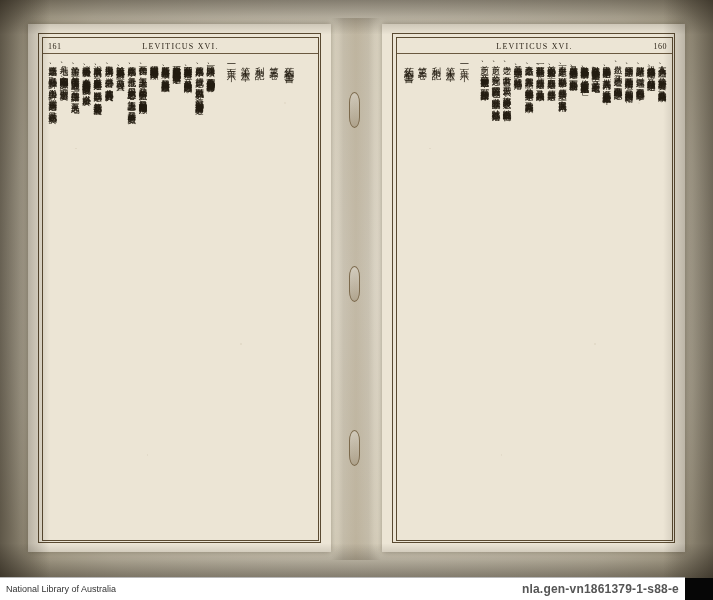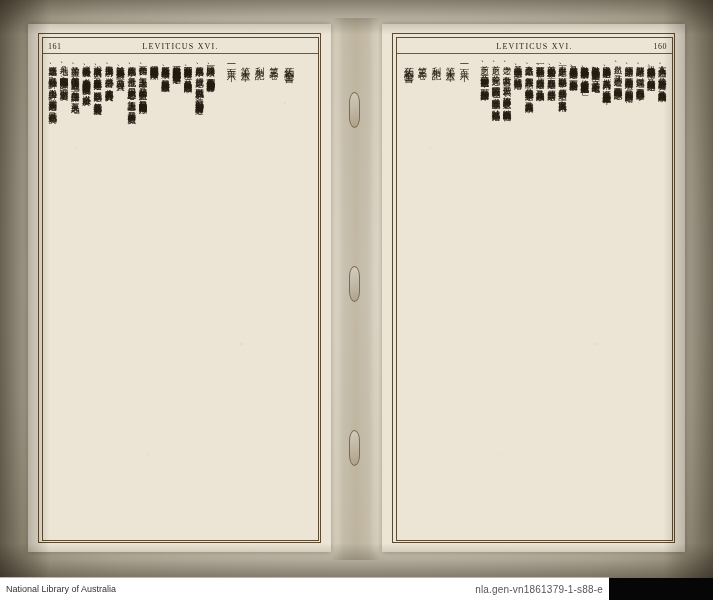--- a/index.html
+++ b/index.html
@@ -168,41 +168,42 @@
       radial-gradient(circle at 72% 61%, rgba(120,95,55,.15) 0 1px, transparent 1px),
       radial-gradient(circle at 38% 83%, rgba(120,95,55,.14) 0 1px, transparent 1px),
       radial-gradient(circle at 88% 13%, rgba(120,95,55,.13) 0 1px, transparent 1px);
   }
 
   
   .footer {
     position: absolute;
     left: 0;
     bottom: 0;
-    width: 609px;
+    width: 685px;
     height: 22px;
     background: #ffffff;
     border-top: 1px solid #b8b8b8;
     display: flex;
     align-items: center;
     justify-content: space-between;
     padding: 11px 6px;
     box-sizing: border-box;
     font-family: "Liberation Sans", sans-serif;
     font-size: 9px;
     color: #1a1a1a;
   }
   .footer .rights {
     color: #333;
     font-size: 9px;
   }
   .footer .nlaid {
     color: #555;
-    font-size: 10px;
+    font-size: 12px;
     letter-spacing: .2px;
+    font-weight: bold;
   }
 </style>
 </head>
 <body>
 
 <div class="viewer">
 
   <div class="scan">
 
     <div class="leaf left">

